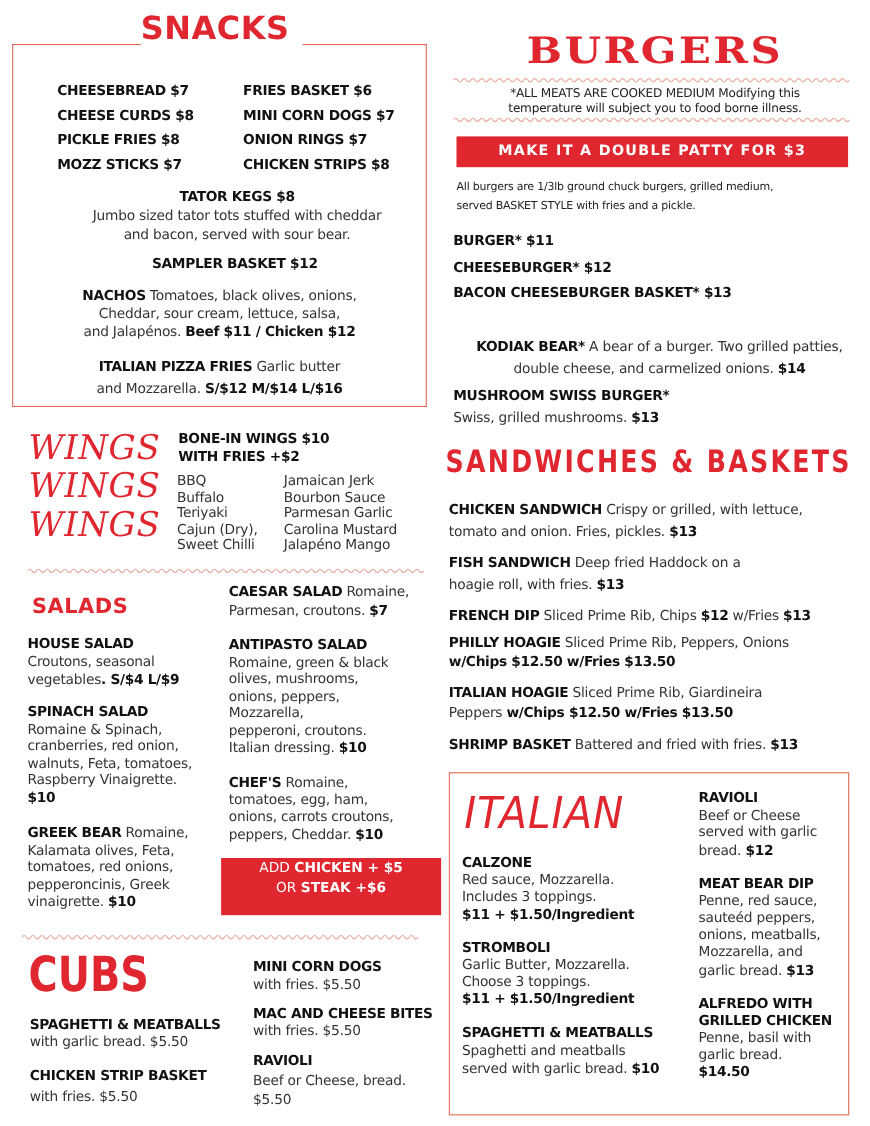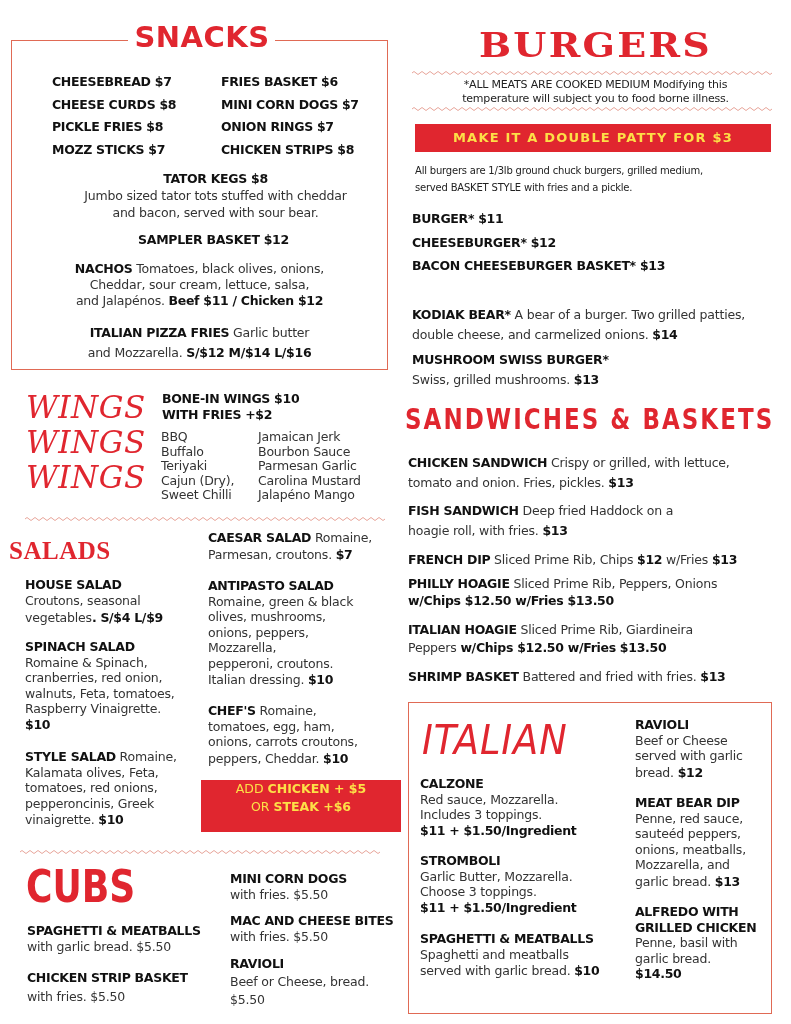--- a/index.html
+++ b/index.html
@@ -9,32 +9,32 @@
   .itm-name { font-family: "DejaVu Sans", sans-serif; font-weight: bold; font-size: 12.5px; letter-spacing: -0.3px; color: #111; }
   .desc { font-family: "DejaVu Sans", sans-serif; font-size: 12.5px; color: #333; letter-spacing: -0.2px; }
 
   
   .snacks-box { left: 11px; top: 40px; width: 377px; height: 330px; border: 1.5px solid #e06a55; border-top: none; }
   .snacks-top-l { left: 11px; top: 40px; width: 117px; height: 0; border-top: 1.5px solid #e06a55; }
   .snacks-top-r { left: 275px; top: 40px; width: 113px; height: 0; border-top: 1.5px solid #e06a55; }
 
   .italian-box { left: 408px; top: 702px; width: 364px; height: 312px; border: 1.5px solid #e06a55; }
 
-  .banner-red { background: #e0262f; color: #fde047; font-weight: bold; text-align: center; }
+  .banner-red { background: #e0262f; color: #ffffff; font-weight: bold; text-align: center; }
 
   .section-title { font-family: "DejaVu Sans", sans-serif; font-weight: bold; color: #e0262f; }
 </style>
 </head>
 <body>
 
 <section>
   <div class="abs snacks-box"></div>
   <div class="abs snacks-top-l"></div>
   <div class="abs snacks-top-r"></div>
-  <div class="abs" style="left:128px; top:20px; width:148px; text-align:center; font-weight:bold; font-size:29px; color:#e0262f; letter-spacing:0.5px; line-height:34px;">SNACKS</div>
+  <div class="abs" style="left:128px; top:8px; width:148px; text-align:left; font-weight:bold; font-size:29px; color:#e0262f; letter-spacing:0.5px; line-height:34px;">SNACKS</div>
 
   <div class="abs" style="left:52px; top:71px; line-height:22.5px;">
     <div class="itm-name">CHEESEBREAD $7</div>
     <div class="itm-name">CHEESE CURDS  $8</div>
     <div class="itm-name">PICKLE FRIES $8</div>
     <div class="itm-name">MOZZ STICKS  $7</div>
   </div>
   <div class="abs" style="left:221px; top:71px; line-height:22.5px;">
     <div class="itm-name">FRIES BASKET $6</div>
     <div class="itm-name">MINI CORN DOGS $7</div>
@@ -84,21 +84,21 @@
     <div>All burgers are 1/3lb ground chuck burgers, grilled medium,</div>
     <div>served BASKET STYLE with fries and a pickle.</div>
   </div>
 
   <div class="abs" style="left:412px; top:207px; line-height:23.5px;">
     <div class="itm-name">BURGER*  $11</div>
     <div class="itm-name">CHEESEBURGER* $12</div>
     <div class="itm-name">BACON CHEESEBURGER BASKET* $13</div>
   </div>
 
-  <div class="abs" style="left:412px; top:304px; width:375px; line-height:19px;">
+  <div class="abs" style="left:412px; top:304px; width:375px; line-height:19px;text-align:center;">
     <div><span class="itm-name">KODIAK BEAR*</span><span class="desc"> A bear of a burger. Two grilled patties,</span></div>
     <div><span class="desc">double cheese, and carmelized onions.  </span><span class="itm-name">$14</span></div>
   </div>
 
   <div class="abs" style="left:412px; top:350px; width:375px; line-height:19px;">
     <div class="itm-name">MUSHROOM SWISS BURGER*</div>
     <div><span class="desc">Swiss, grilled mushrooms. </span><span class="itm-name">$13</span></div>
   </div>
 </section>
 
@@ -160,39 +160,39 @@
     <div><span class="itm-name">ITALIAN HOAGIE</span><span class="desc"> Sliced Prime Rib, Giardineira</span></div>
     <div><span class="desc">Peppers </span><span class="itm-name">w/Chips $12.50 w/Fries $13.50</span></div>
   </div>
 
   <div class="abs" style="left:408px; top:666px; width:380px; line-height:19px; white-space:nowrap;">
     <span class="itm-name">SHRIMP BASKET</span><span class="desc"> Battered and fried with fries. </span><span class="itm-name">$13</span>
   </div>
 </section>
 
 <section>
-  <div class="abs section-title" style="left:9px; top:535px; font-size:25px; line-height:32px; letter-spacing:0.5px;font-family:Liberation Serif, serif;">SALADS</div>
+  <div class="abs section-title" style="left:29px; top:535px; font-size:19px; line-height:32px; letter-spacing:0.5px;">SALADS</div>
 
   <div class="abs" style="left:25px; top:577px; width:170px; line-height:16px;">
     <div class="itm-name">HOUSE SALAD</div>
     <div class="desc">Croutons, seasonal</div>
     <div><span class="desc">vegetables</span><span class="itm-name">. S/$4  L/$9</span></div>
   </div>
 
   <div class="abs" style="left:25px; top:639px; width:175px; line-height:15.5px;">
     <div class="itm-name">SPINACH SALAD</div>
     <div class="desc">Romaine &amp; Spinach,</div>
     <div class="desc">cranberries, red onion,</div>
     <div class="desc">walnuts, Feta, tomatoes,</div>
     <div class="desc">Raspberry Vinaigrette.</div>
     <div class="itm-name">$10</div>
   </div>
 
   <div class="abs" style="left:25px; top:748px; width:175px; line-height:15.5px;">
-    <div><span class="itm-name">STYLE SALAD</span><span class="desc"> Romaine,</span></div>
+    <div><span class="itm-name">GREEK BEAR</span><span class="desc"> Romaine,</span></div>
     <div class="desc">Kalamata olives, Feta,</div>
     <div class="desc">tomatoes, red onions,</div>
     <div class="desc">pepperoncinis, Greek</div>
     <div><span class="desc">vinaigrette. </span><span class="itm-name">$10</span></div>
   </div>
 
   <div class="abs" style="left:208px; top:529px; width:180px; line-height:16px;">
     <div><span class="itm-name">CAESAR SALAD</span><span class="desc"> Romaine,</span></div>
     <div><span class="desc">Parmesan, croutons. </span><span class="itm-name">$7</span></div>
   </div>

